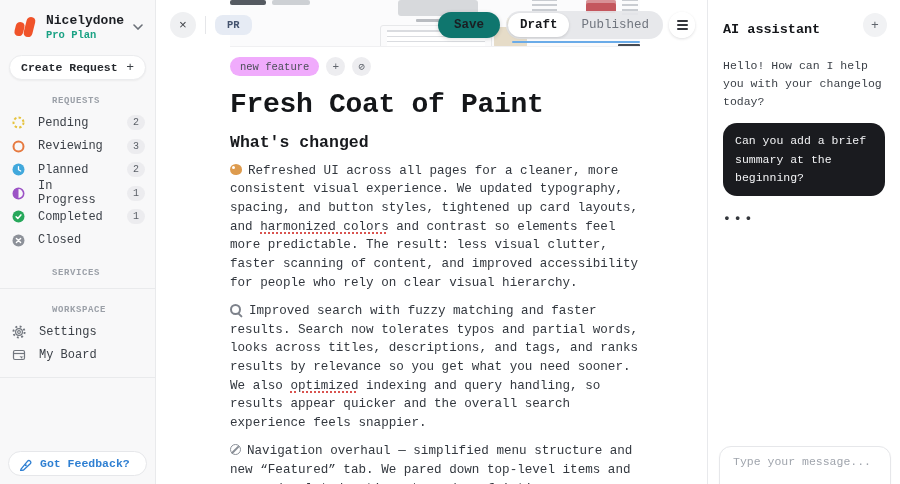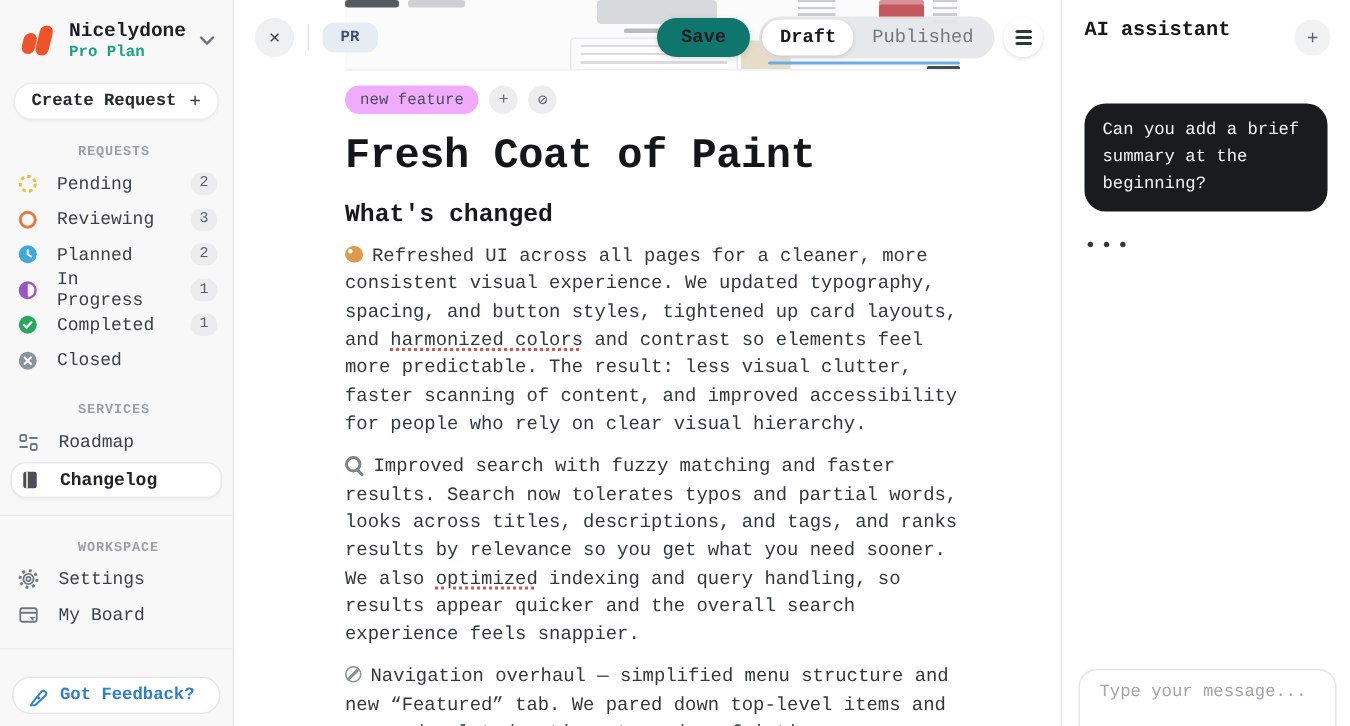--- a/index.html
+++ b/index.html
@@ -69,21 +69,21 @@
   .pic{display:inline-block;vertical-align:-1px;margin-right:6px;}
   .pic-palette{width:12px;height:11px;background:#DD9B4E;border-radius:50% 50% 45% 50%;position:relative;}
   .pic-palette::after{content:"";position:absolute;left:2px;top:2px;width:3px;height:3px;border-radius:50%;background:#fff;}
   .pic-magnifier{width:11px;height:11px;border:2px solid #7D828B;border-radius:50%;position:relative;margin-right:8px;}
   .pic-magnifier::after{content:"";position:absolute;width:6px;height:2px;background:#7D828B;transform:rotate(45deg);left:5px;top:8px;border-radius:1px;}
   .pic-compass{width:11px;height:11px;border:1.5px solid #8A8F97;border-radius:50%;position:relative;}
   .pic-compass::after{content:"";position:absolute;left:-1px;top:3.6px;width:10px;height:1.5px;background:#8A8F97;transform:rotate(-45deg);}
 
   
   .chat{position:absolute;right:0;top:0;bottom:0;width:193px;background:#fff;border-left:1px solid #e8e9ec;}
-  .chat-header{display:flex;align-items:flex-start;justify-content:space-between;padding:13px 13px 0 15px;}
+  .chat-header{display:flex;align-items:flex-end;justify-content:space-between;padding:13px 13px 0 15px;}
   .chat-title{font-size:13.5px;font-weight:700;color:#15171b;}
   .chip.big{width:24px;height:24px;background:#f1f2f4;font-size:13px;}
   .messages{padding:20px 15px 0 15px;}
   .msg-assistant{font-size:11.5px;line-height:1.58;color:#3a3f46;}
   .msg-user{margin-top:12px;background:#1A1B1F;color:#f2f3f5;font-size:11.5px;line-height:1.58;padding:9px 12px;border-radius:14px;}
   .typing{margin-top:15px;color:#34373c;font-size:13px;font-weight:700;letter-spacing:3px;}
   .chat-input{position:absolute;left:11px;right:9px;top:446px;height:52px;border:1px solid #e6e7ea;border-radius:12px;background:#fff;font-family:inherit;font-size:11.5px;color:#33383f;padding:0 13px 22px 13px;outline:none;box-shadow:0 1px 2px rgba(20,22,26,.04);}
   .chat-input::placeholder{color:#a0a5ad;}
 
   svg{display:block;}
@@ -156,38 +156,20 @@
       <div class="nav-item">
         <svg width="13" height="13" viewBox="0 0 13 13">
             <circle cx="6.5" cy="6.5" r="6" fill="#8D9199"></circle>
             <path d="M4.4 4.4l4.2 4.2M8.6 4.4L4.4 8.6" stroke="#fff" stroke-width="1.4" stroke-linecap="round"></path>
           </svg>
         <span class="nav-label">Closed</span>
       </div>
     </div>
 
     <div class="sec-label">SERVICES</div>
-    <div class="nav-list">
-      <div class="nav-item">
-        <svg width="14" height="14" viewBox="0 0 14 14">
-            <rect x="1.5" y="2" width="4" height="4" rx="1" fill="none" stroke="#71767E" stroke-width="1.2"></rect>
-            <path d="M8 4h4.5" stroke="#71767E" stroke-width="1.2" stroke-linecap="round"></path>
-            <rect x="8.5" y="8" width="4" height="4" rx="1" fill="none" stroke="#71767E" stroke-width="1.2"></rect>
-            <path d="M1.5 10H6" stroke="#71767E" stroke-width="1.2" stroke-linecap="round"></path>
-          </svg>
-        <span class="nav-label">Roadmap</span>
-      </div>
-      <div class="nav-item active">
-        <svg width="14" height="14" viewBox="0 0 14 14">
-            <rect x="2.5" y="1.5" width="9" height="11" rx="1.5" fill="#4A4E55"></rect>
-            <path d="M5 1.5v11" stroke="#fff" stroke-width="1"></path>
-          </svg>
-        <span class="nav-label">Changelog</span>
-      </div>
-    </div>
 
     <div class="divider"></div>
 
     <div class="sec-label">WORKSPACE</div>
     <div class="nav-list">
       <div class="nav-item">
         <svg width="14" height="14" viewBox="0 0 14 14">
             <circle cx="7" cy="7" r="5.6" fill="none" stroke="#71767E" stroke-width="1.9" stroke-dasharray="1.9 2.5"></circle>
             <circle cx="7" cy="7" r="3.4" fill="none" stroke="#71767E" stroke-width="1.2"></circle>
             <circle cx="7" cy="7" r="1.4" fill="none" stroke="#71767E" stroke-width="1.1"></circle>
@@ -277,19 +259,20 @@
   </main>
 
   <aside class="chat">
     <div class="chat-header">
       <div class="chat-title">AI assistant</div>
       <button class="chip big">
           <span>+</span>
         </button>
     </div>
     <div class="messages">
+      <div class="msg-assistant">Hello! How can I help you with your changelog today?</div>
       <div class="msg-user">Can you add a brief summary at the beginning?</div>
       <div class="typing">•••</div>
     </div>
     <input class="chat-input" placeholder="Type your message..." style="">
   </aside>
 
 </div>
 
 </body></html>

